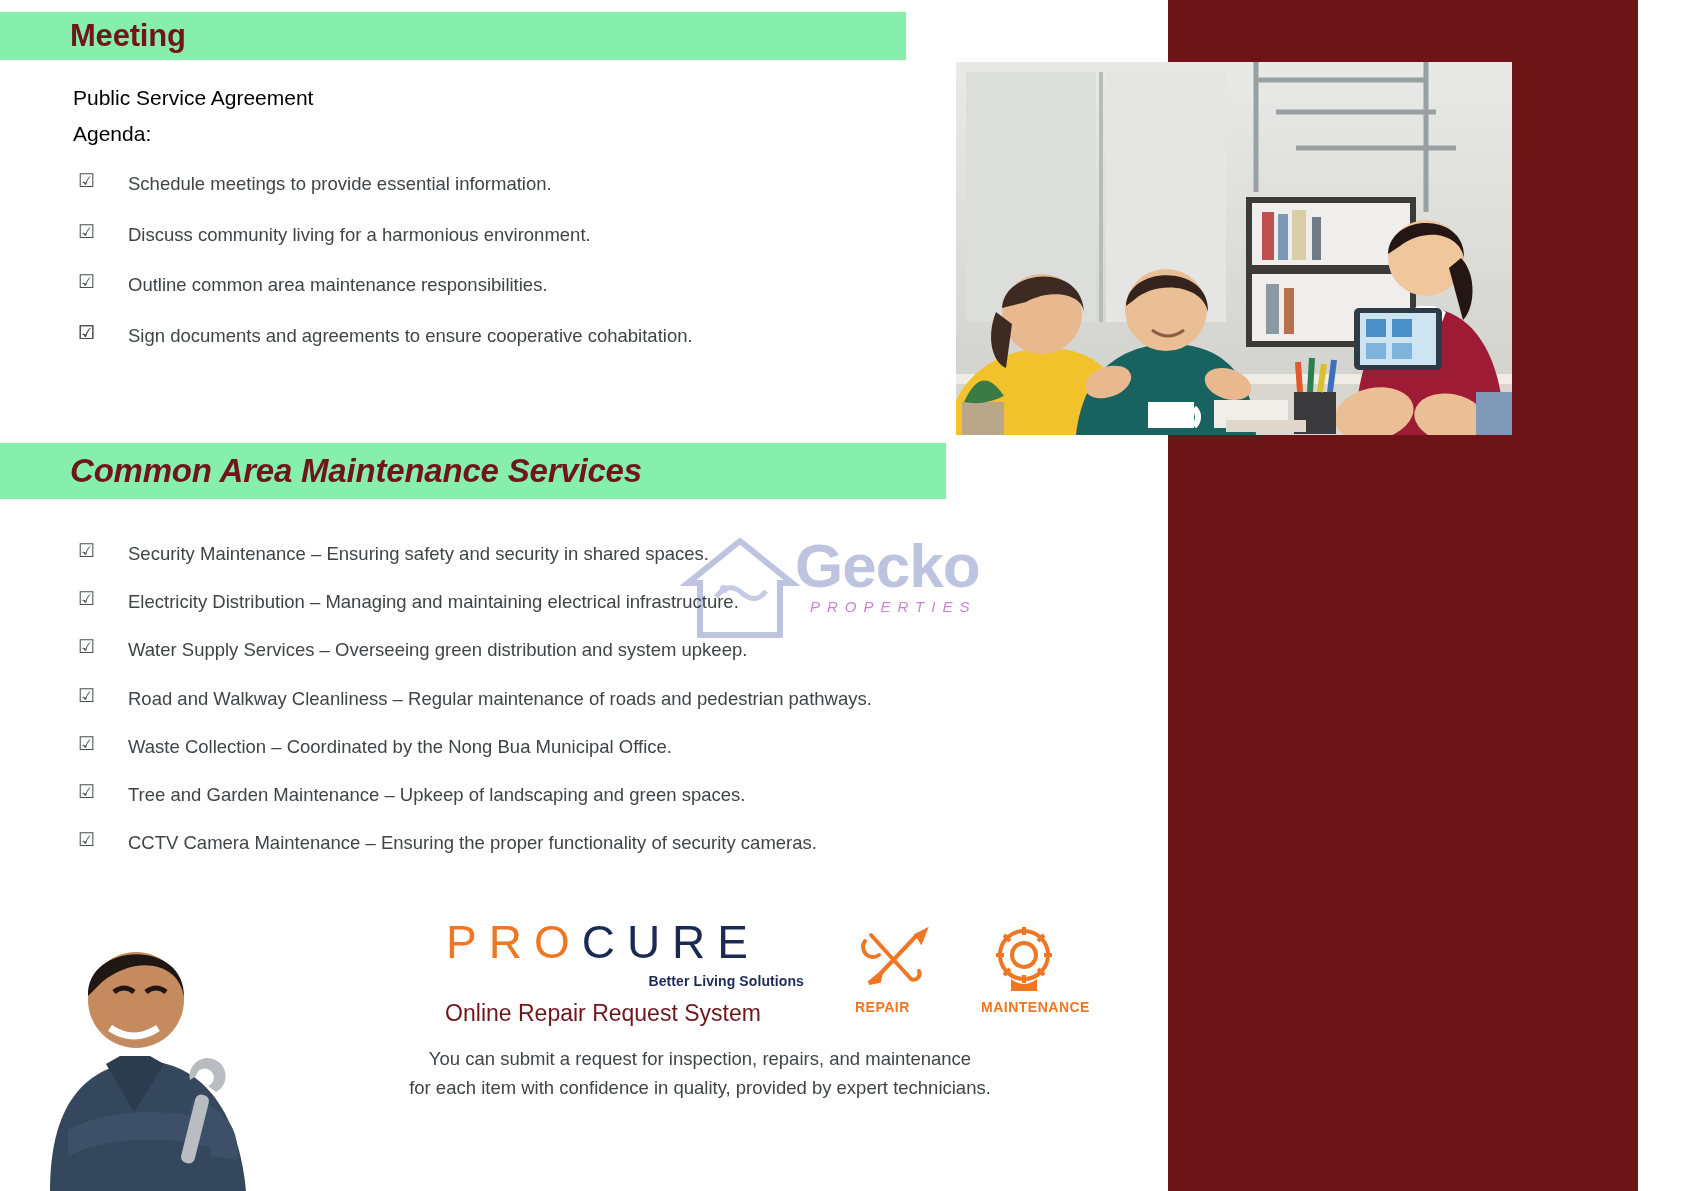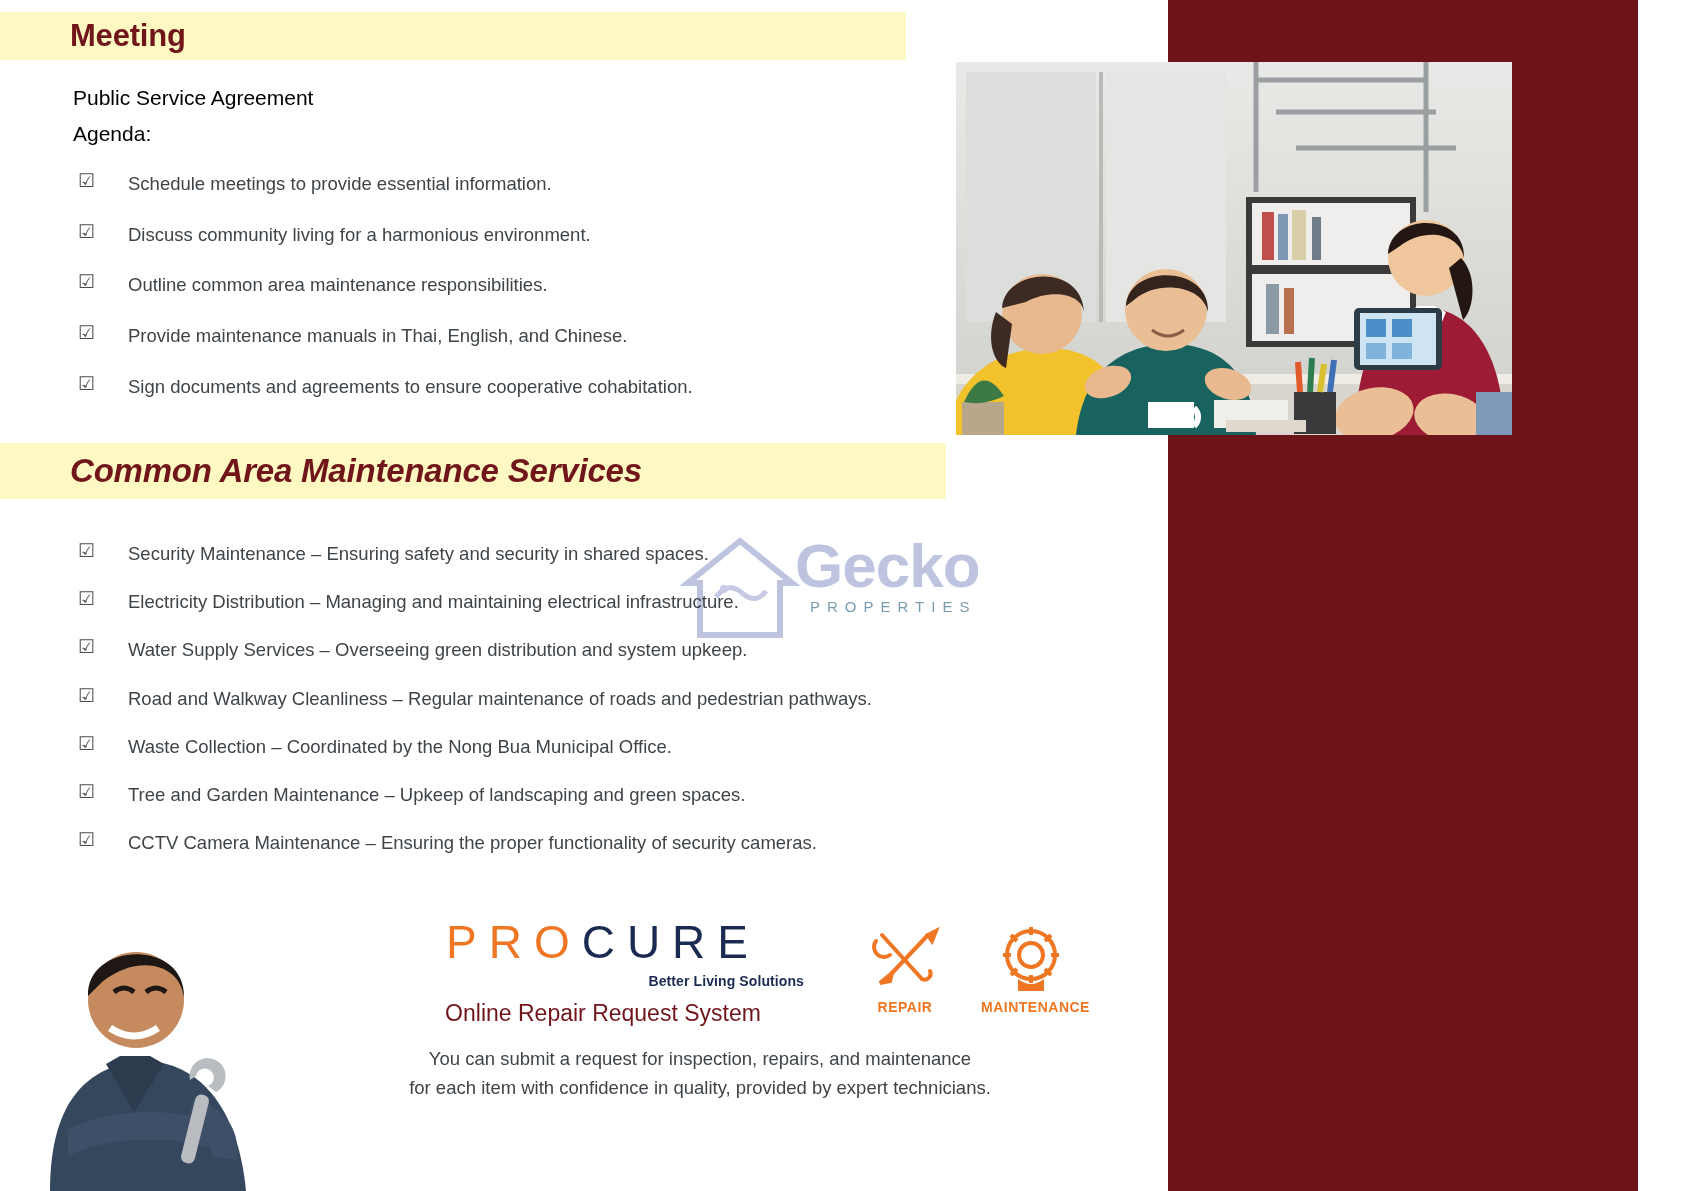--- a/index.html
+++ b/index.html
@@ -29,21 +29,21 @@
     top: 0;
     left: 0;
     width: 470px;
     height: 1191px;
     background: #6d1418;
   }
 
   
   .bar {
     position: absolute;
-    background: #fef9c3;
+    background: #86efac;
     display: flex;
     align-items: center;
   }
   .bar-title {
     color: #70161a;
     font-size: 31px;
     font-weight: 700;
     letter-spacing: -0.2px;
     padding-left: 70px;
   }
@@ -132,21 +132,22 @@
     color: #8a93c8;
     font-weight: 700;
     letter-spacing: -1px;
   }
   .wm-sub {
     position: absolute;
     left: 150px;
     top: 68px;
     font-size: 15px;
     letter-spacing: 7px;
-    color: #0c4a6e;
+    color: #a21caf;
+    font-style: italic;
   }
   .wm-house {
     position: absolute;
     left: 20px;
     top: 5px;
   }
 
   
   .technician {
     position: absolute;
@@ -202,21 +203,21 @@
 
   .icons-pair {
     position: absolute;
     left: 855px;
     top: 925px;
     width: 230px;
     height: 100px;
     display: flex;
     gap: 26px;
   }
-  .icon-block { text-align: center; width: 100px; }
+  .icon-block { text-align: left; width: 100px; }
   .icon-caption {
     font-size: 14px;
     font-weight: 700;
     color: #ef7622;
     letter-spacing: 0.5px;
     margin-top: 2px;
   }
 </style>
 </head>
 <body>
@@ -229,21 +230,21 @@
   <div class="bar-title">Meeting</div>
 </div>
 
 <div class="subhead" id="sub-psa">Public Service Agreement</div>
 <div class="subhead" id="sub-agenda">Agenda:</div>
 
 <ul class="list" id="agenda-list">
   <li><span class="check">☑</span><span>Schedule meetings to provide essential information.</span></li>
   <li><span class="check">☑</span><span>Discuss community living for a harmonious environment.</span></li>
   <li><span class="check">☑</span><span>Outline common area maintenance responsibilities.</span></li>
-  <li><span class="check">☑</span><span>Provide maintenance manuals in Thai, English, and Chinese.</span></li>
+  <li><span class="check">☑</span></li>
   <li><span class="check">☑</span><span>Sign documents and agreements to ensure cooperative cohabitation.</span></li>
 </ul>
 
 <div class="photo">
   <svg width="556" height="373" viewBox="0 0 556 373" xmlns="http://www.w3.org/2000/svg">
     <defs>
       <linearGradient id="wall" x1="0" y1="0" x2="0" y2="1">
         <stop offset="0" stop-color="#e9e9e7"></stop>
         <stop offset="1" stop-color="#cfcfcb"></stop>
       </linearGradient>

